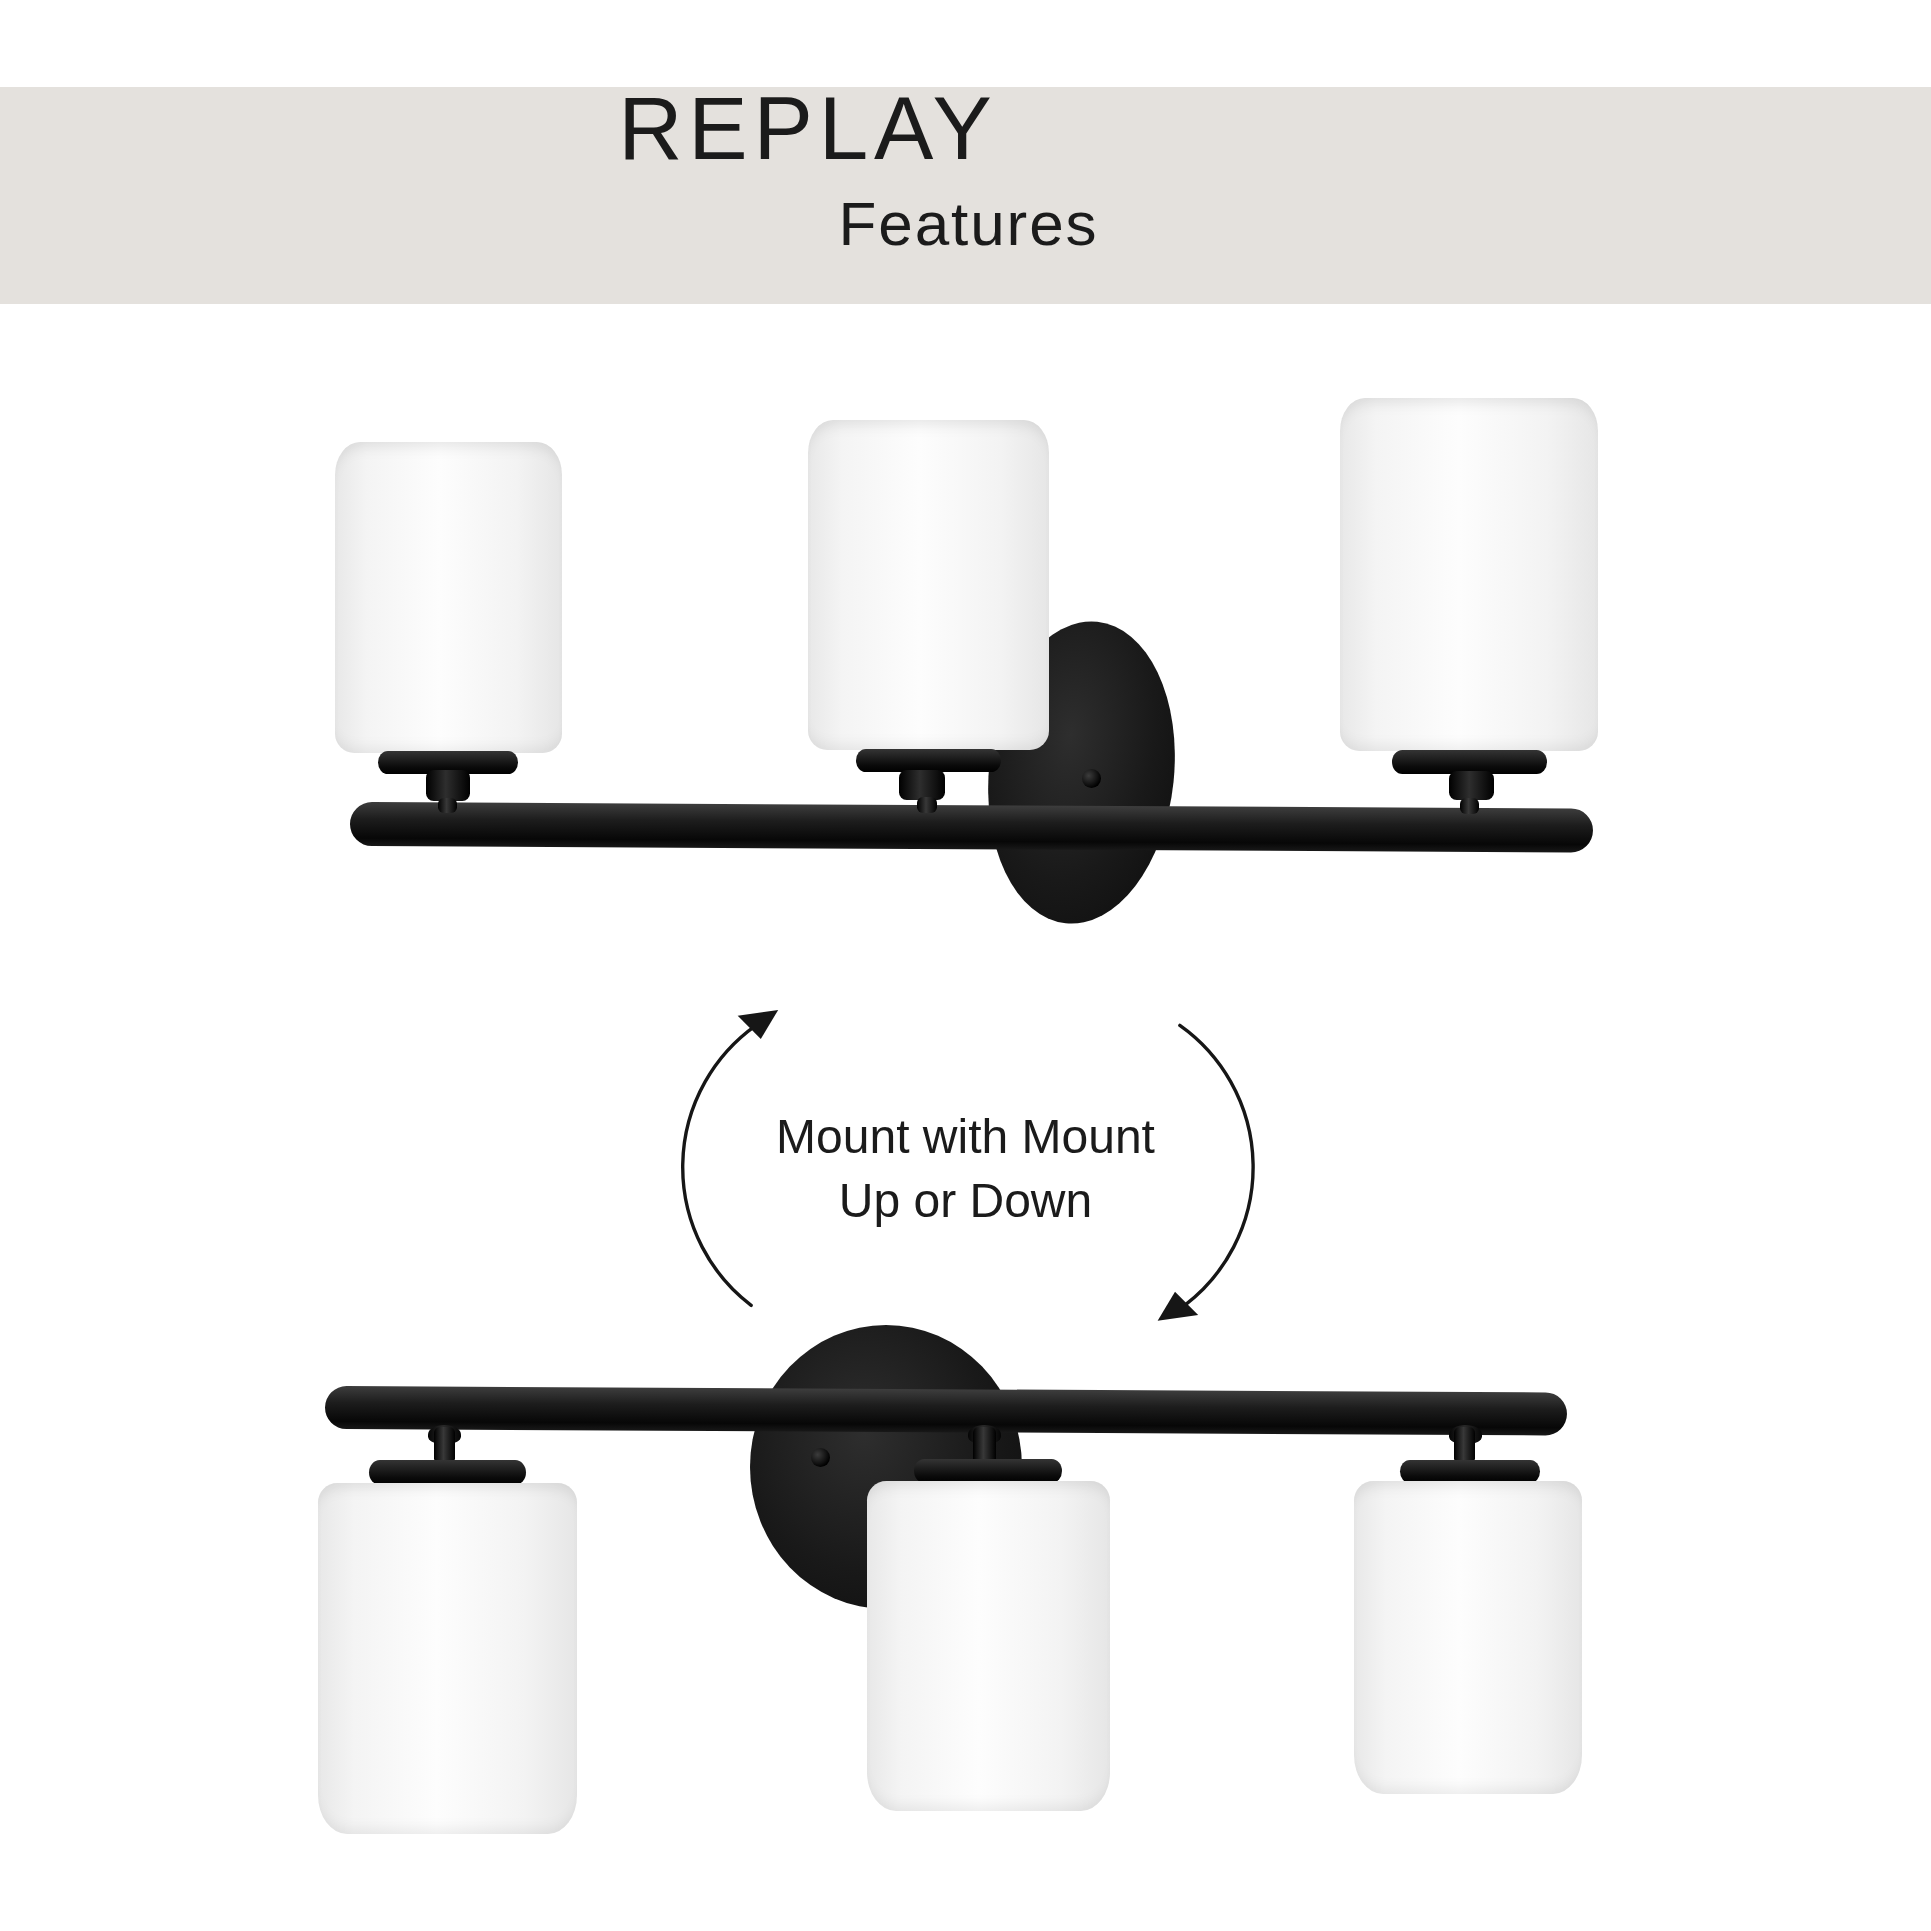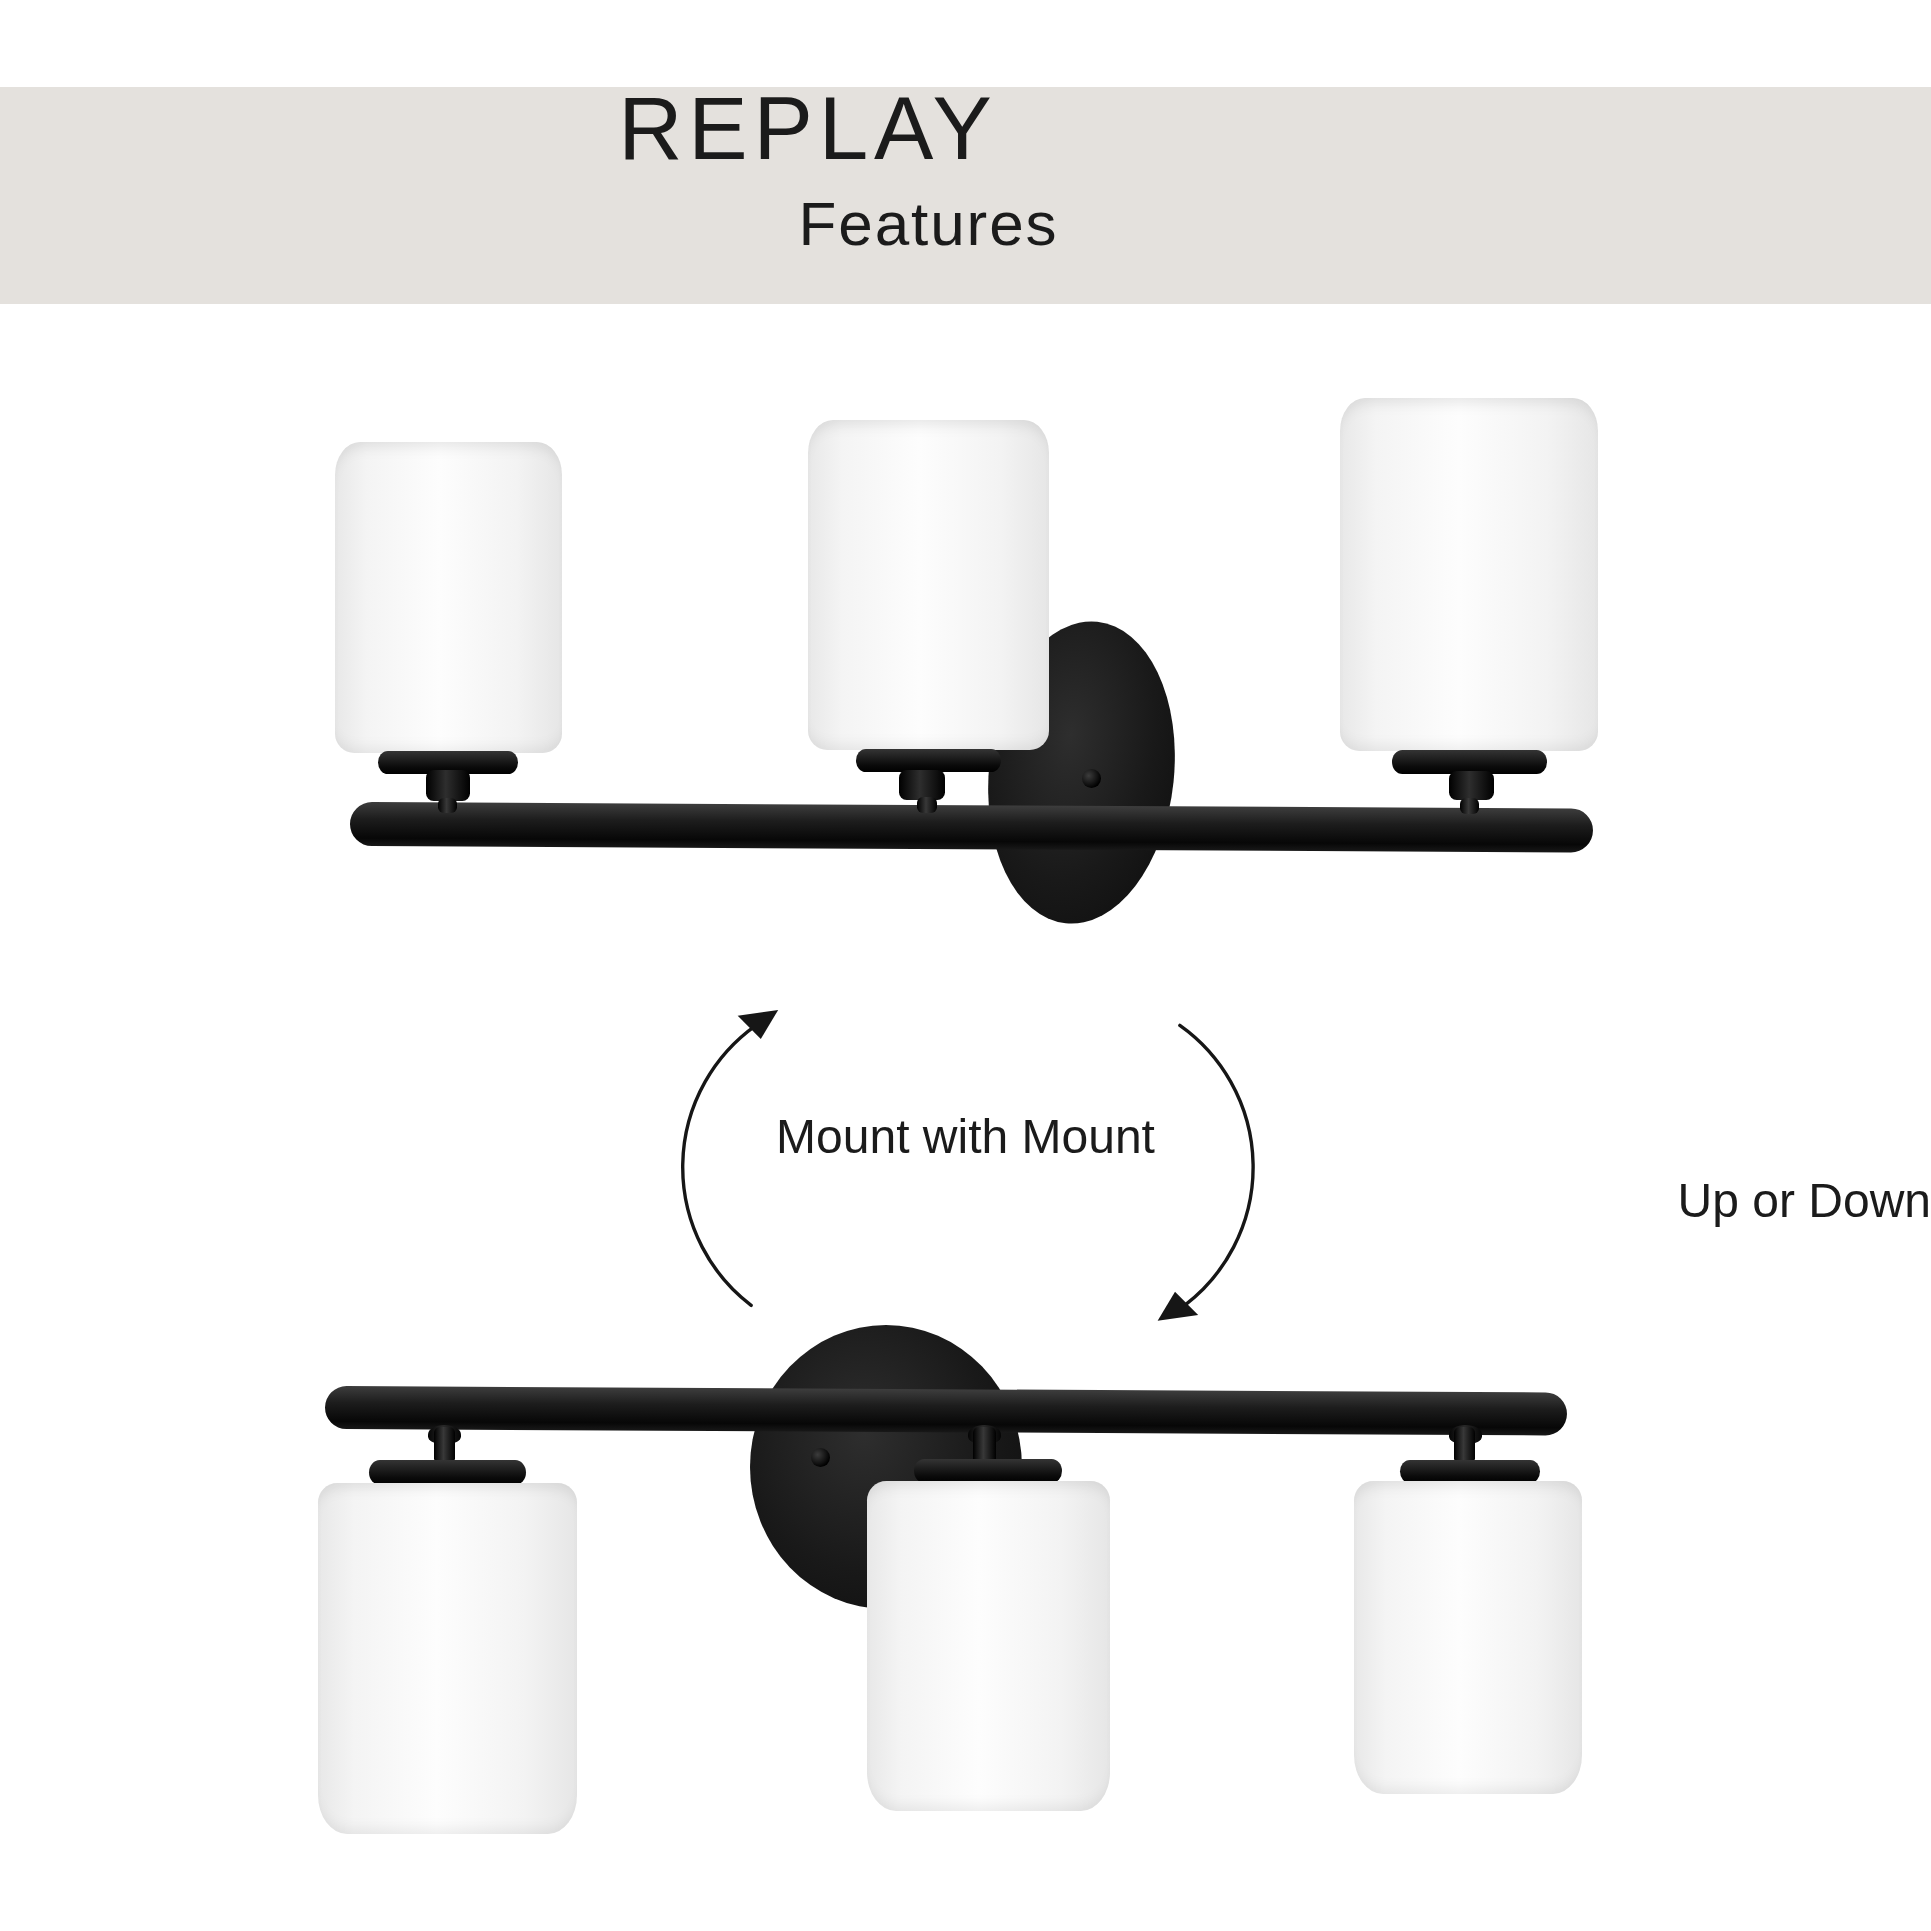--- a/index.html
+++ b/index.html
@@ -8,21 +8,21 @@
   }
   html,body{margin:0;padding:0;}
   body{background:var(--background);font-family:"Liberation Sans", sans-serif;}
   .canvas{position:relative;width:1931px;height:1931px;overflow:hidden;background:var(--background);}
 
   
   .band{position:absolute;left:0;top:87px;width:1931px;height:217px;background:var(--band);}
   .title{position:absolute;left:0;top:80px;width:1616px;line-height:97px;text-align:center;
          font-size:89px;font-weight:400;letter-spacing:5.8px;color:var(--ink);}
   .subtitle{position:absolute;left:0;top:185px;width:1857px;line-height:77px;text-align:center;
-         font-size:62px;font-weight:400;letter-spacing:1.9px;color:var(--ink);}
+         font-size:62px;font-weight:400;letter-spacing:1.9px;color:var(--ink);padding-left:40px;}
 
   
   .fixture{position:absolute;left:0;top:0;width:1931px;height:1931px;}
   .plate{position:absolute;border-radius:50%;
          background:radial-gradient(ellipse at 42% 38%, #2e2e2e 0%, #191919 55%, #0c0c0c 100%);}
   .peg{position:absolute;width:19.3px;height:19.3px;border-radius:50%;
        background:radial-gradient(circle at 35% 35%, #3c3c3c, #000 72%);}
   .bar{position:absolute;height:44px;border-radius:22px;transform:rotate(0.3deg);transform-origin:left center;
        background:linear-gradient(180deg,#3d3d3d 0%,#1d1d1d 38%,#070707 82%,#181818 100%);}
   .shade{position:absolute;border-radius:21px;
@@ -32,21 +32,21 @@
   .shade.up{border-radius:25px 25px 19.3px 19.3px / 33px 33px 19.3px 19.3px;}
   .disk{position:absolute;border-radius:11.6px/13.5px;
         background:linear-gradient(180deg,#343434,#0b0b0b 70%,#000);}
   .neck{position:absolute;border-radius:7.7px;background:linear-gradient(90deg,#000,#2e2e2e 45%,#000);}
   .stem{position:absolute;border-radius:5.8px;background:linear-gradient(90deg,#000,#383838 45%,#000);}
   .joint{position:absolute;border-radius:50% 50% 40% 40%;background:linear-gradient(90deg,#050505,#2a2a2a 45%,#050505);}
 
   
   .note1{position:absolute;left:0;top:1108px;width:1931px;line-height:58px;text-align:center;
          font-size:48px;font-weight:500;color:var(--ink);}
-  .note2{position:absolute;left:0;top:1172px;width:1931px;line-height:58px;text-align:right;
+  .note2{position:absolute;left:0;top:1172px;width:1931px;line-height:58px;text-align:center;
          font-size:48px;font-weight:500;color:var(--ink);}
   .arrows{position:absolute;left:0;top:0;width:1931px;height:1931px;}
 </style>
 </head>
 <body>
 
 <div class="canvas">
 
   <div class="band"></div>
   <div class="title">REPLAY</div>

